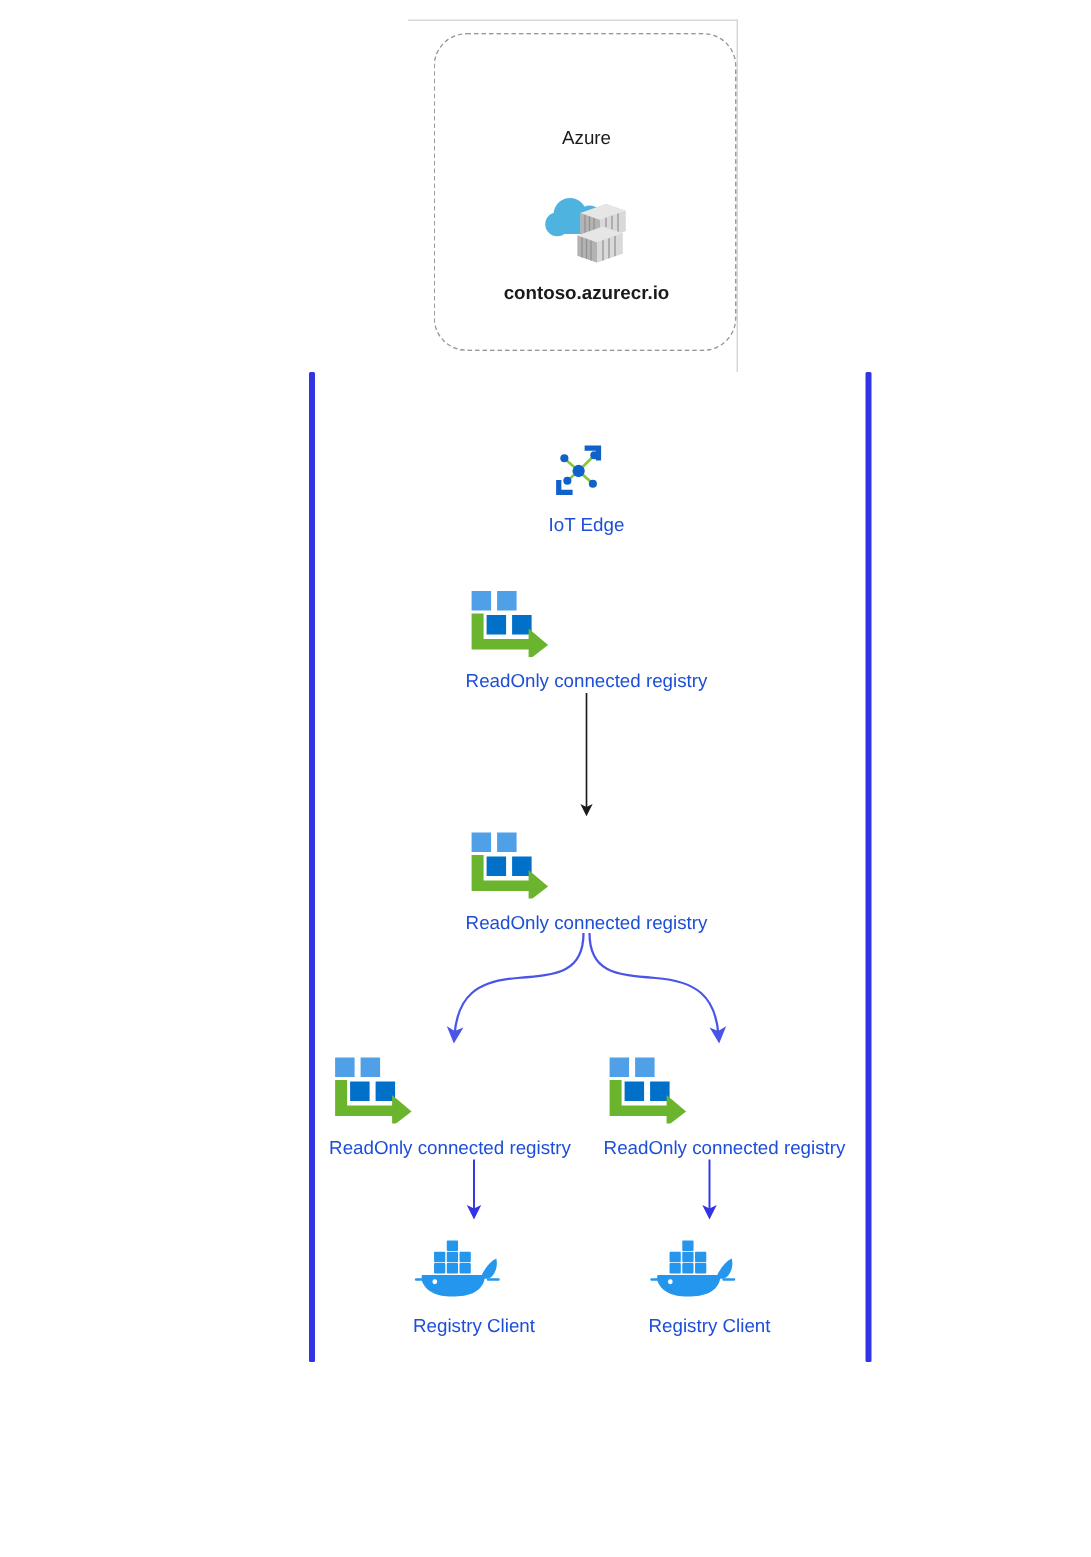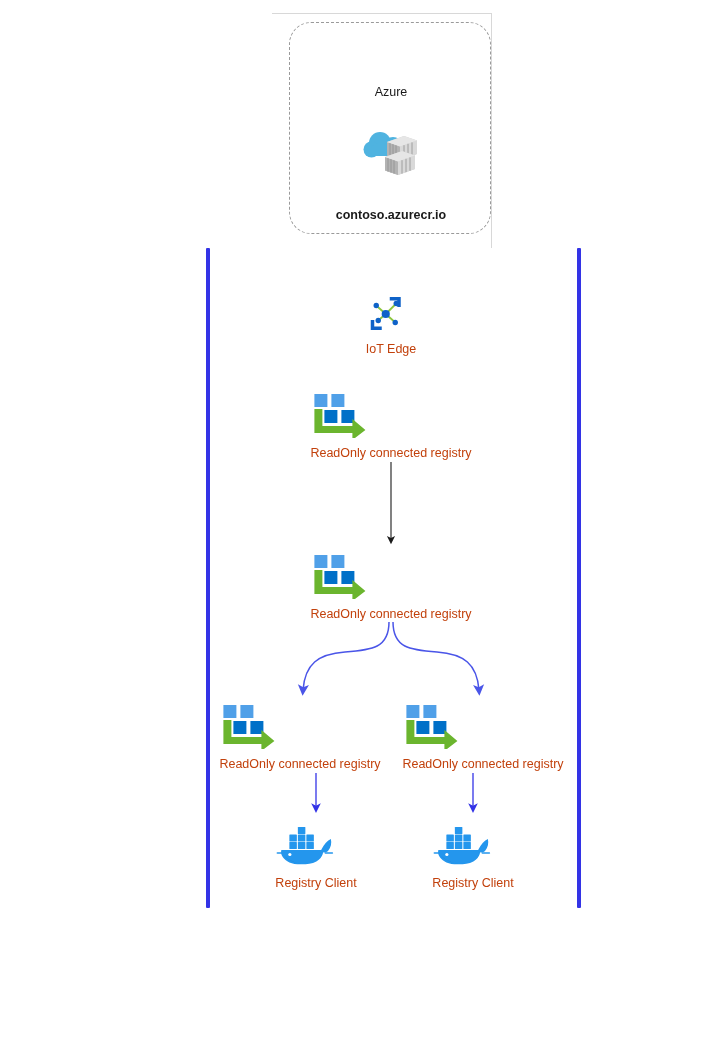--- a/index.html
+++ b/index.html
@@ -60,31 +60,31 @@
   
   .label {
     position: absolute;
     text-align: center;
     color: #1a1a1a;
     font-size: 12.5px;
     line-height: 15px;
     white-space: nowrap;
     transform: translateX(-50%);
   }
-  .label.bold { font-weight: bold; font-size: 12.5px; margin-top: 20px; }
+  .label.bold { font-weight: bold; font-size: 12.5px; }
   .label.zone { font-size: 12.5px; }
 
   
   .node { position: absolute; transform: translateX(-50%); }
   .node .icon-wrap { display: block; margin: 0 auto; }
   .node .node-label {
     display: block;
     text-align: center;
     font-size: 12.5px;
-    color: #c2410c;
+    color: #1d4ed8;
     white-space: nowrap;
     margin-top: 4px;
   }
 
   
   .connectors {
     left: 0; top: 0;
     width: 727px; height: 1038px;
     pointer-events: none;
   }

